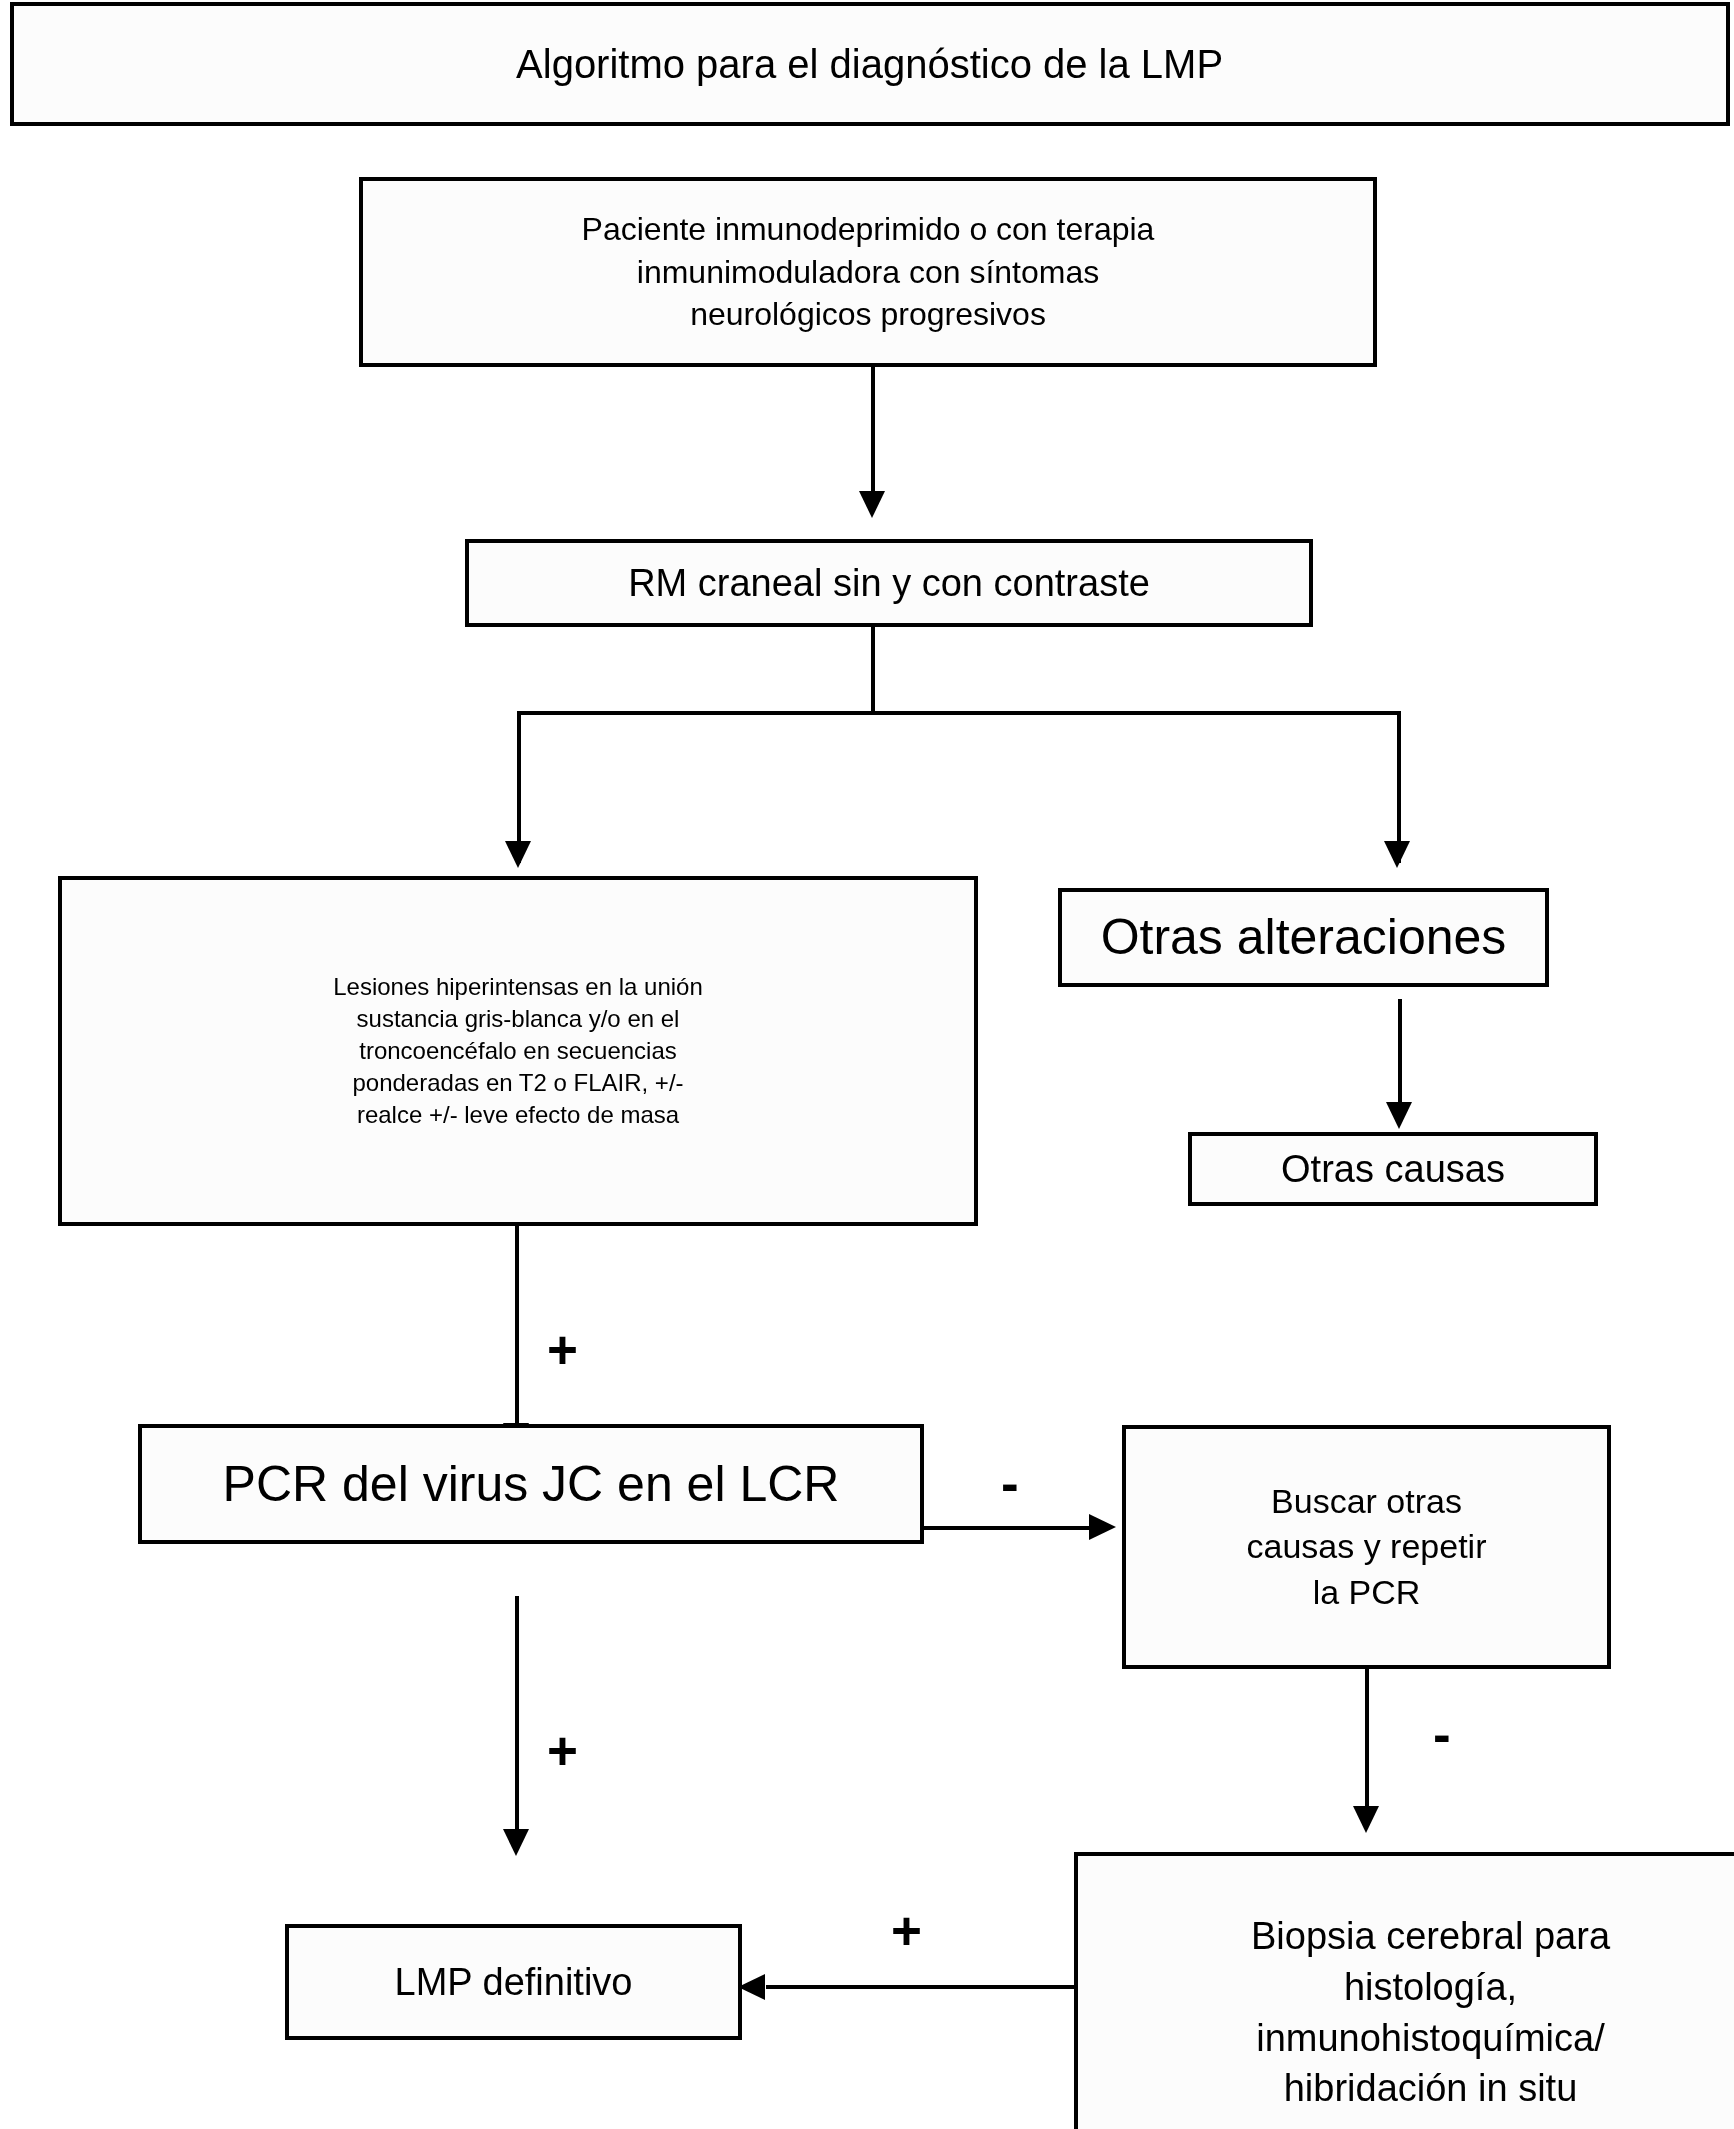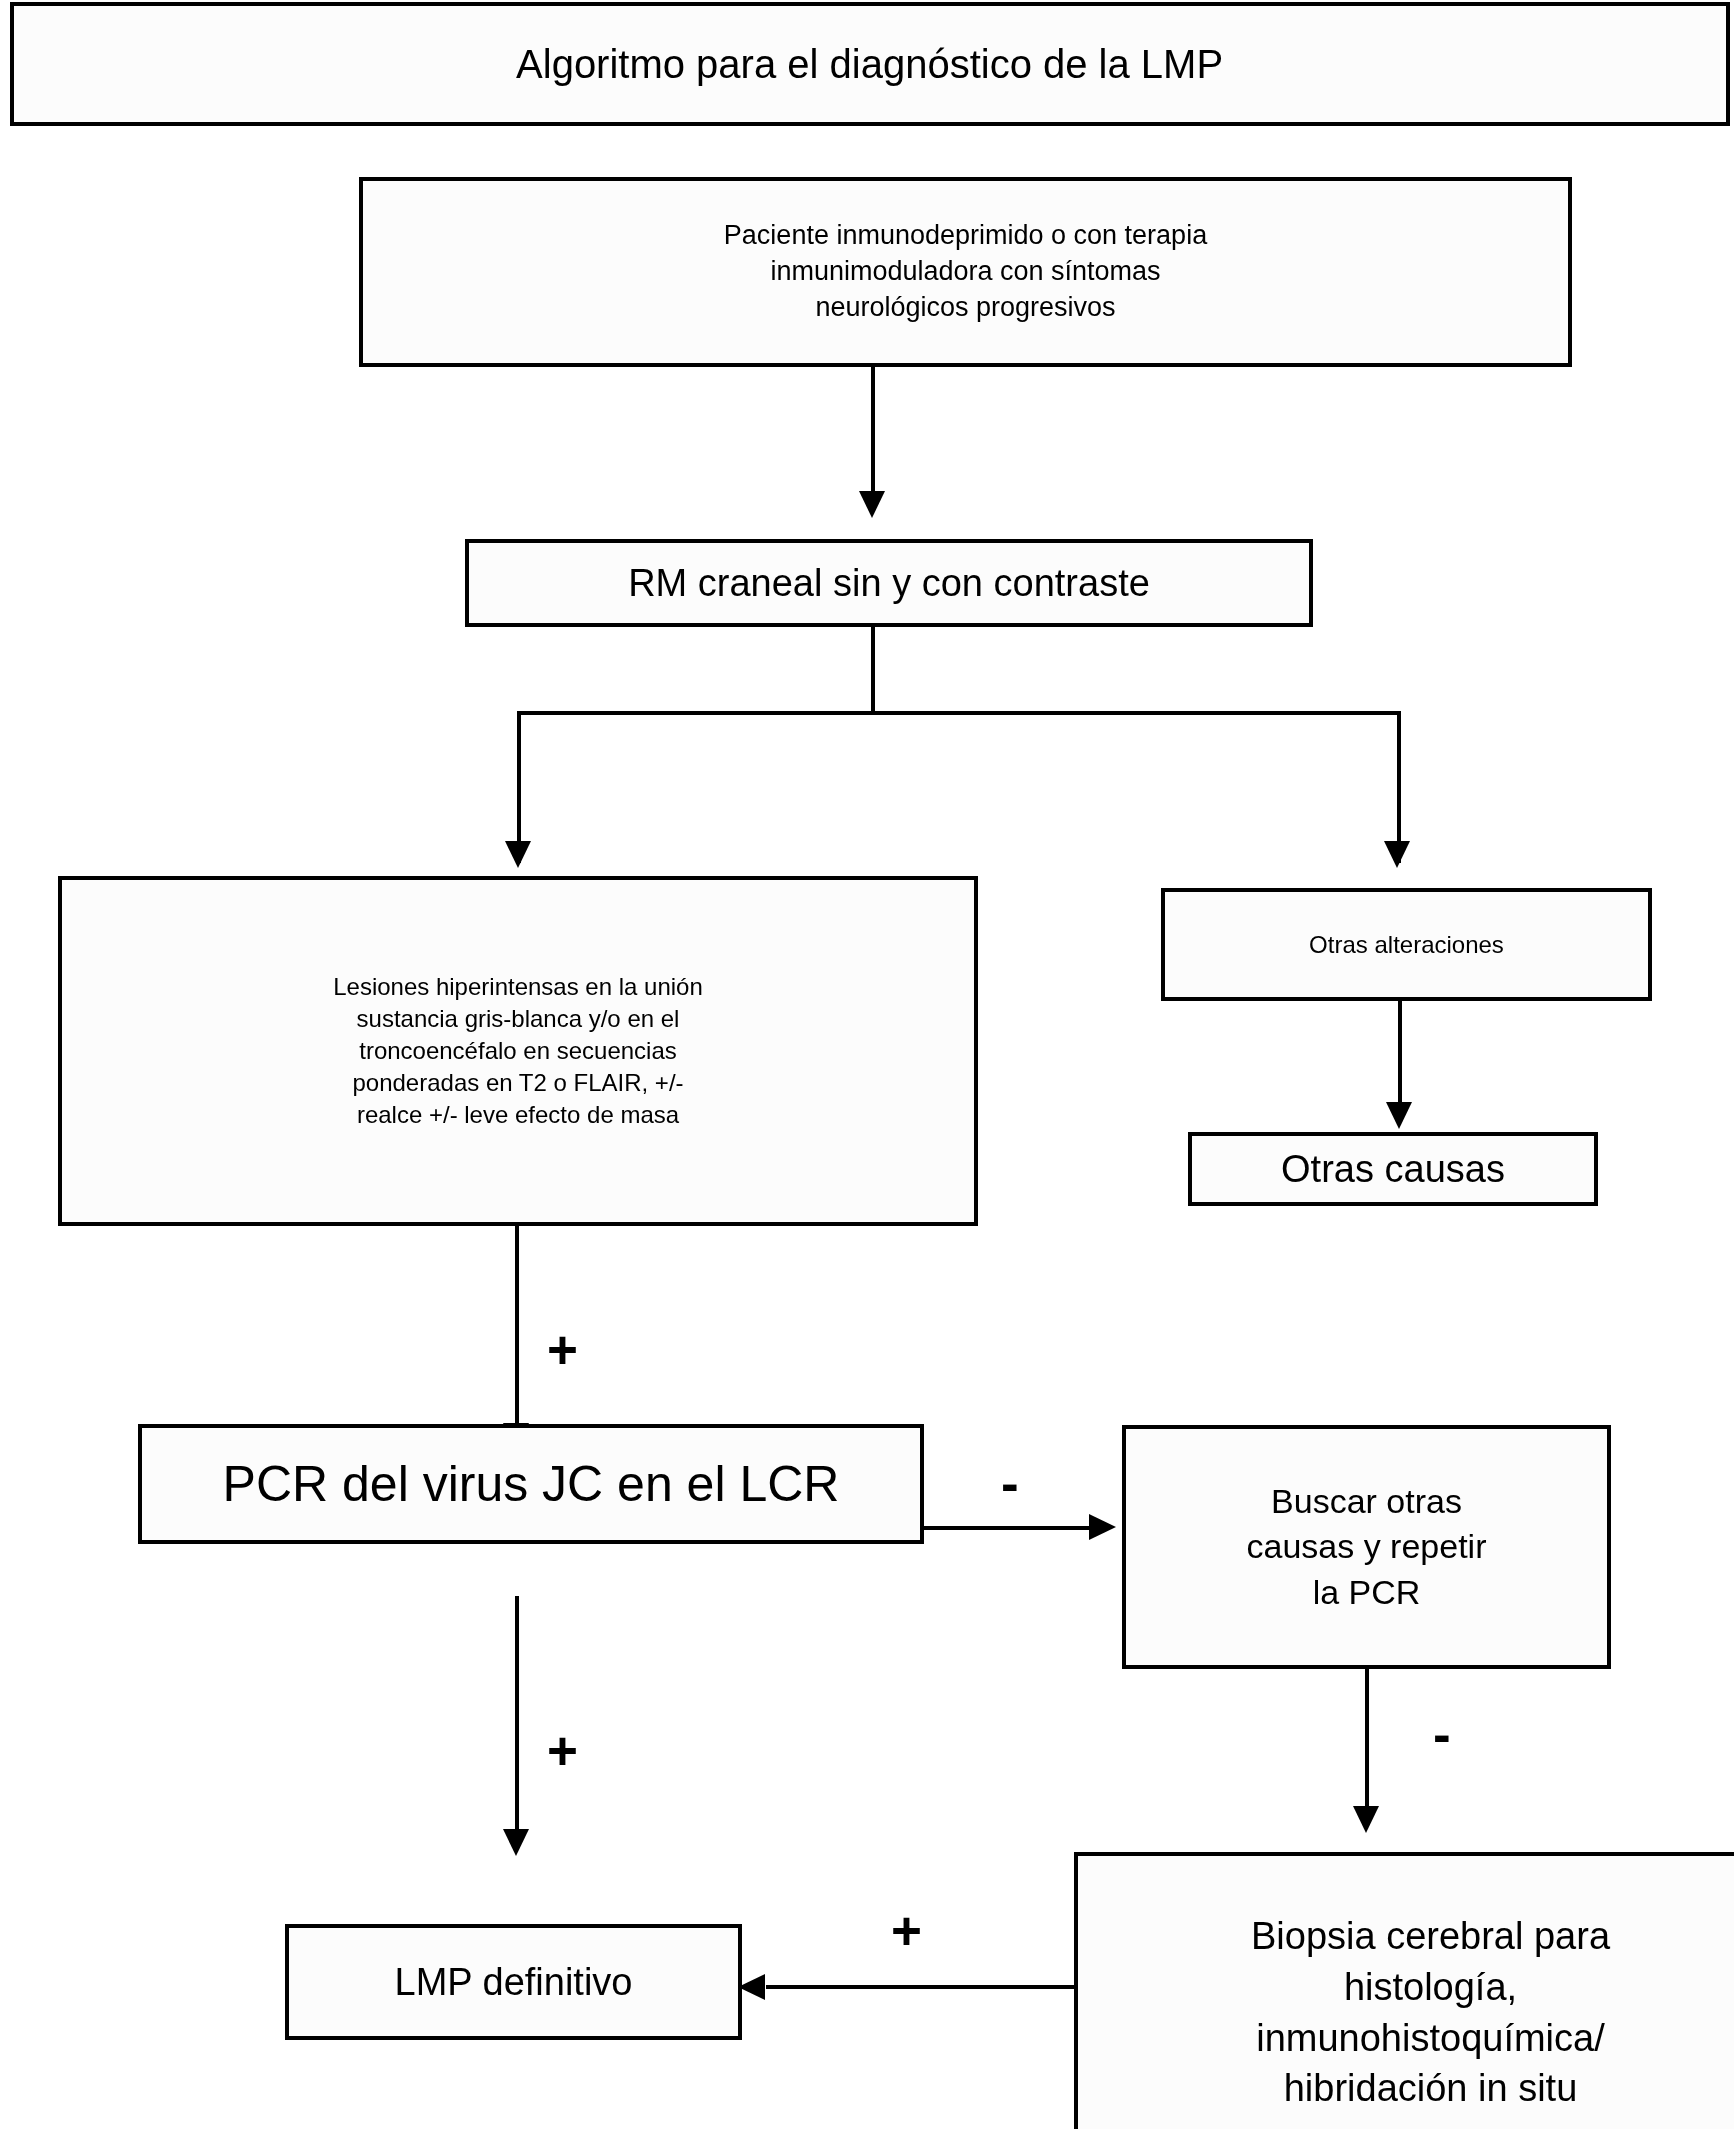--- a/index.html
+++ b/index.html
@@ -36,44 +36,44 @@
     left: 9.6px;
     top: 2.4px;
     width: 1720px;
     height: 124px;
     font-size: 40px;
     justify-content: flex-end;
   }
   #box-patient {
     left: 359px;
     top: 177px;
-    width: 1213px;
+    width: 1018px;
     height: 190px;
-    font-size: 27px;
+    font-size: 32px;
   }
   #box-mri {
     left: 465px;
     top: 539px;
     width: 848px;
     height: 88px;
     font-size: 38px;
   }
   #box-lesions {
     left: 58px;
     top: 876px;
     width: 920px;
     height: 350px;
     font-size: 24px;
   }
   #box-other-findings {
-    left: 1161px;
+    left: 1058px;
     top: 888px;
     width: 491px;
-    height: 113px;
-    font-size: 24px;
+    height: 99px;
+    font-size: 50px;
   }
   #box-other-causes {
     left: 1188px;
     top: 1132px;
     width: 410px;
     height: 74px;
     font-size: 38px;
   }
   #box-pcr {
     left: 138px;

